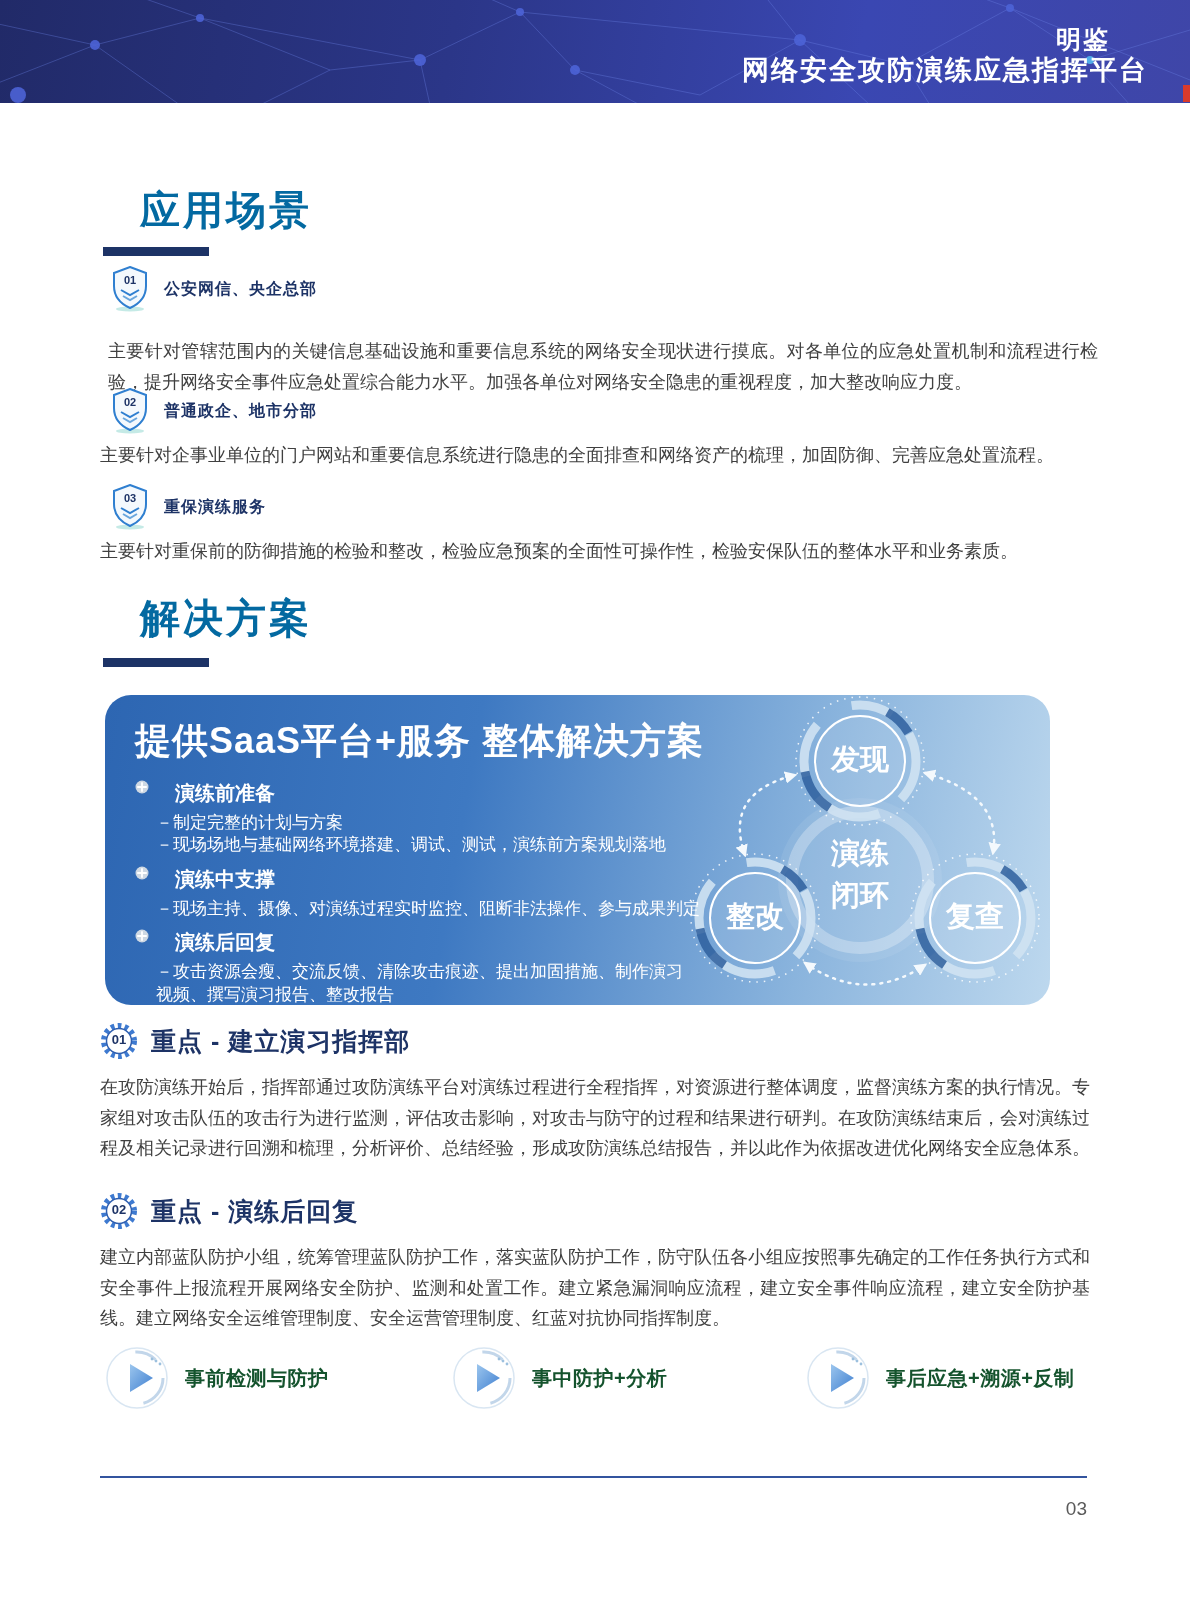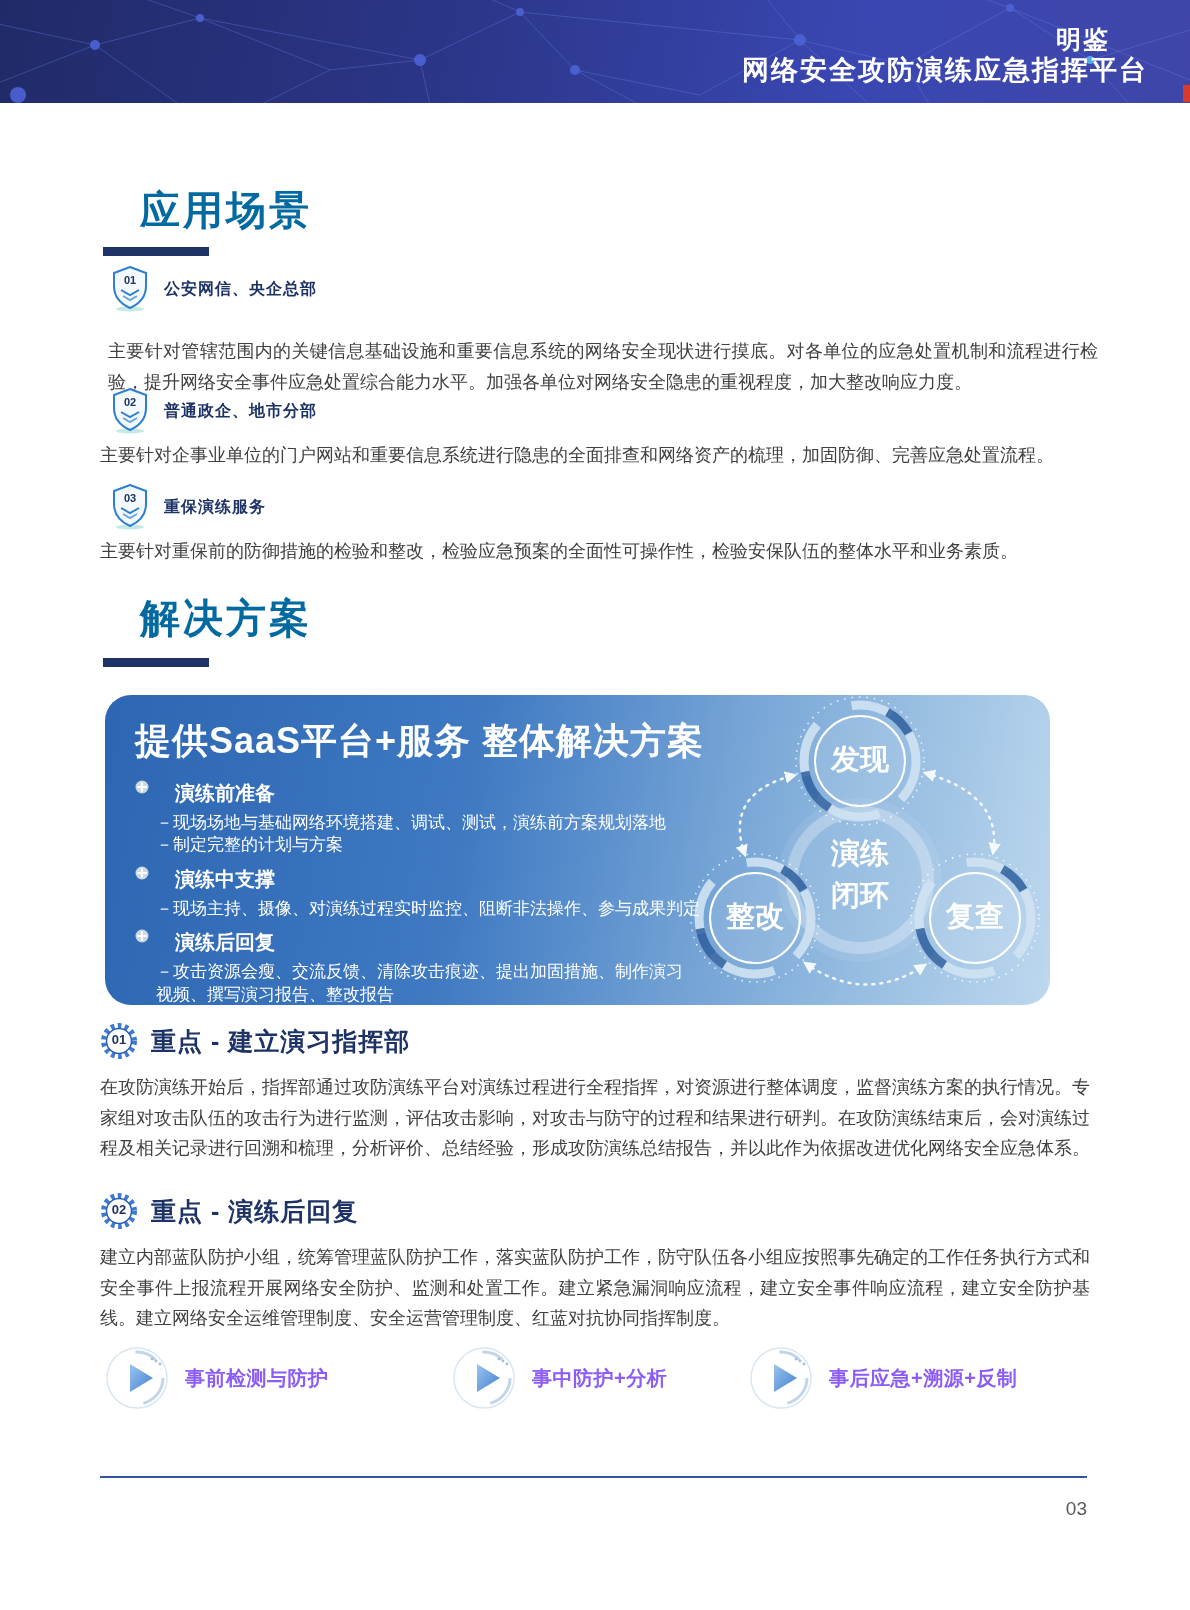--- a/index.html
+++ b/index.html
@@ -40,21 +40,21 @@
   .sol-group-head{display:flex;align-items:flex-start;gap:26px;font-size:20px;font-weight:bold;margin:9px 0 5px 0;}
   .sol-line{font-size:17px;line-height:1.32;padding-left:21px;}
   .cycle-svg{position:absolute;left:0;top:0;z-index:1;pointer-events:none;}
 
   
   .focus-row{display:flex;align-items:center;gap:13px;}
   .focus-heading{font-size:25px;font-weight:bold;color:#1d3366;letter-spacing:1px;}
 
   
   .proc-group{position:absolute;display:flex;align-items:center;gap:16px;}
-  .proc-label{font-size:20px;font-weight:bold;color:#8b5cf6;letter-spacing:0.5px;}
+  .proc-label{font-size:20px;font-weight:bold;color:#14532d;letter-spacing:0.5px;}
 
   
   .footer-line{left:100px;top:1476px;width:987px;height:2px;background:#33549e;}
   .page-num{top:1498px;right:103px;font-size:19px;color:#5a5a5a;}
 </style>
 </head>
 <body>
 
 <div class="abs header">
   <svg class="mesh" width="1190" height="105" viewBox="0 0 1190 105">
@@ -169,22 +169,22 @@
     <div class="sol-title">提供SaaS平台+服务 整体解决方案</div>
 
     <div class="sol-group">
       <div class="sol-group-head">
         <svg width="14" height="14" viewBox="0 0 14 14">
           <circle cx="7" cy="7" r="6.5" fill="#d7dee6" fill-opacity="0.95"></circle>
           <path d="M7 2.2 V11.8 M2.2 7 H11.8" stroke="#ffffff" stroke-width="1.8"></path>
         </svg>
         <span>演练前准备</span>
       </div>
+      <div class="sol-line">－制定完整的计划与方案</div>
       <div class="sol-line">－现场场地与基础网络环境搭建、调试、测试，演练前方案规划落地</div>
-      <div class="sol-line">－制定完整的计划与方案</div>
     </div>
 
     <div class="sol-group">
       <div class="sol-group-head">
         <svg width="14" height="14" viewBox="0 0 14 14">
           <circle cx="7" cy="7" r="6.5" fill="#d7dee6" fill-opacity="0.95"></circle>
           <path d="M7 2.2 V11.8 M2.2 7 H11.8" stroke="#ffffff" stroke-width="1.8"></path>
         </svg>
         <span>演练中支撑</span>
       </div>
@@ -254,21 +254,21 @@
     <circle cx="32" cy="32" r="30" fill="none" stroke="#d9e6f2" stroke-width="1.5"></circle>
     <circle cx="32" cy="32" r="26" fill="none" stroke="#b7cfe6" stroke-width="3" stroke-dasharray="34 86 22 62" opacity="0.85"></circle>
     <circle cx="47" cy="13" r="1.4" fill="#9cc0de"></circle>
       <circle cx="51" cy="15" r="1.4" fill="#9cc0de"></circle>
       <circle cx="55" cy="18" r="1.4" fill="#9cc0de"></circle>
     <path d="M25 18 L48 32 L25 46 Z" fill="url(#pg2)"></path>
   </svg>
   <div class="proc-label">事中防护+分析</div>
 </div>
 
-<div class="proc-group" style="left:749px;top:1346px;">
+<div class="proc-group" style="left:806px;top:1346px;">
   <svg width="64" height="64" viewBox="0 0 64 64">
     <defs>
       <linearGradient id="pg3" x1="0" y1="0" x2="1" y2="1">
         <stop offset="0" stop-color="#9cc6ee"></stop>
           <stop offset="1" stop-color="#3f7fd0"></stop>
       </linearGradient>
     </defs>
     <circle cx="32" cy="32" r="30" fill="none" stroke="#d9e6f2" stroke-width="1.5"></circle>
     <circle cx="32" cy="32" r="26" fill="none" stroke="#b7cfe6" stroke-width="3" stroke-dasharray="34 86 22 62" opacity="0.85"></circle>
     <circle cx="47" cy="13" r="1.4" fill="#9cc0de"></circle>

